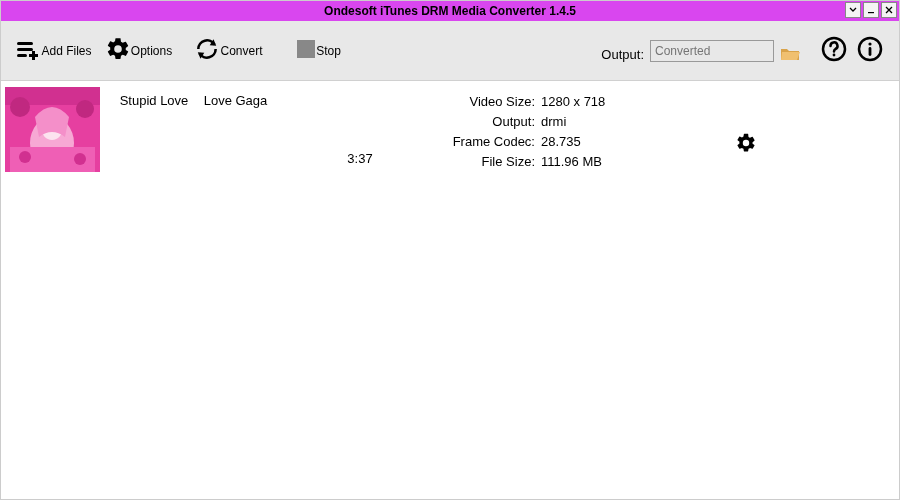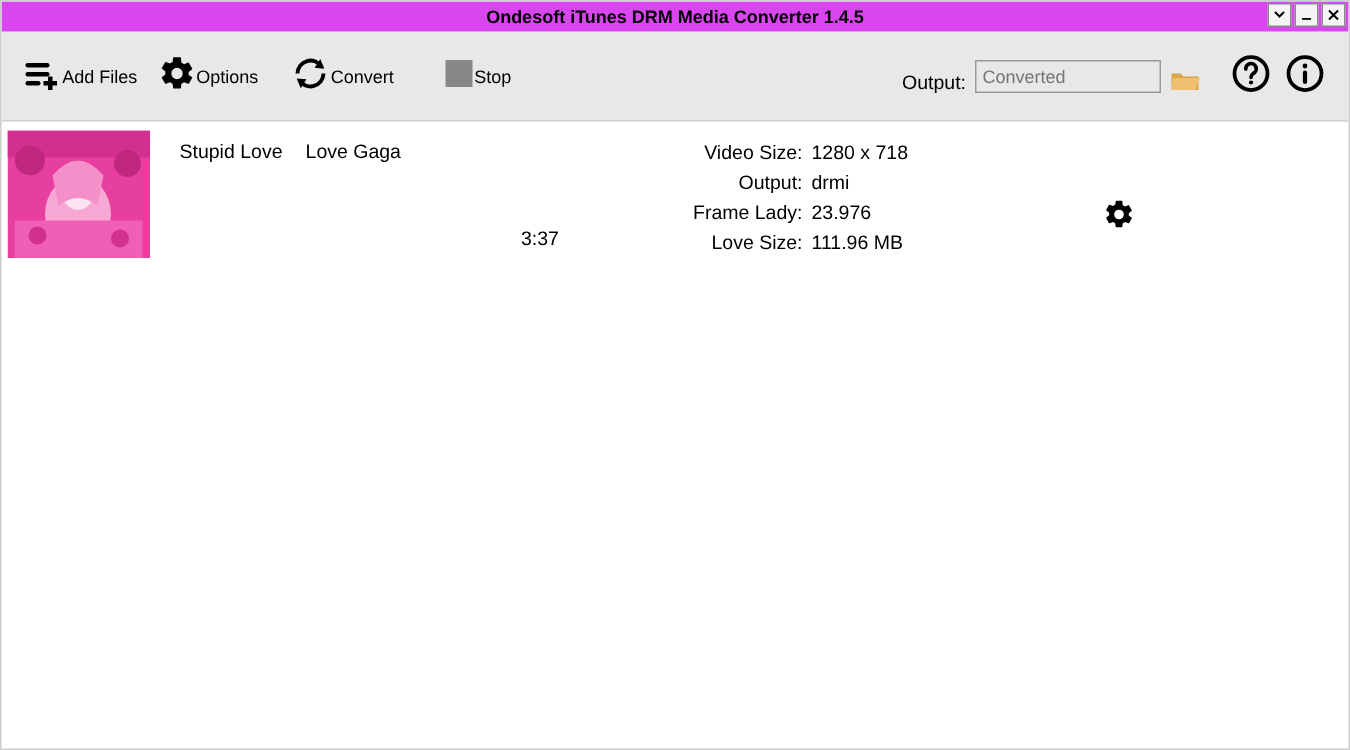--- a/index.html
+++ b/index.html
@@ -278,25 +278,25 @@
     <div class="meta">
       <div class="meta-row">
         <div class="meta-label">Video Size:</div>
         <div class="meta-val">1280 x 718</div>
       </div>
       <div class="meta-row">
         <div class="meta-label">Output:</div>
         <div class="meta-val">drmi</div>
       </div>
       <div class="meta-row">
-        <div class="meta-label">Frame Lady:</div>
-        <div class="meta-val">23.976</div>
+        <div class="meta-label">Frame Codec:</div>
+        <div class="meta-val">28.735</div>
       </div>
       <div class="meta-row">
-        <div class="meta-label">Love Size:</div>
+        <div class="meta-label">File Size:</div>
         <div class="meta-val">111.96 MB</div>
       </div>
     </div>
 
     <div class="row-gear">
       <svg width="22" height="22" viewBox="0 0 24 24">
           <path fill="#000" d="M19.14,12.94a7.07,7.07,0,0,0,.05-.94,7.07,7.07,0,0,0-.05-.94l2.03-1.58a.5.5,0,0,0,.12-.64l-1.92-3.32a.5.5,0,0,0-.61-.22l-2.39.96a7.03,7.03,0,0,0-1.62-.94l-.36-2.54A.5.5,0,0,0,13.9,2h-3.8a.5.5,0,0,0-.49.42L9.25,4.96a7.03,7.03,0,0,0-1.62.94l-2.39-.96a.5.5,0,0,0-.61.22L2.71,8.48a.5.5,0,0,0,.12.64L4.86,10.7a7.07,7.07,0,0,0-.05.94,7.07,7.07,0,0,0,.05.94L2.83,14.16a.5.5,0,0,0-.12.64l1.92,3.32a.5.5,0,0,0,.61.22l2.39-.96a7.03,7.03,0,0,0,1.62.94l.36,2.54a.5.5,0,0,0,.49.42h3.8a.5.5,0,0,0,.49-.42l.36-2.54a7.03,7.03,0,0,0,1.62-.94l2.39.96a.5.5,0,0,0,.61-.22l1.92-3.32a.5.5,0,0,0-.12-.64ZM12,15.5A3.5,3.5,0,1,1,15.5,12,3.5,3.5,0,0,1,12,15.5Z"></path>
         </svg>
     </div>
 

